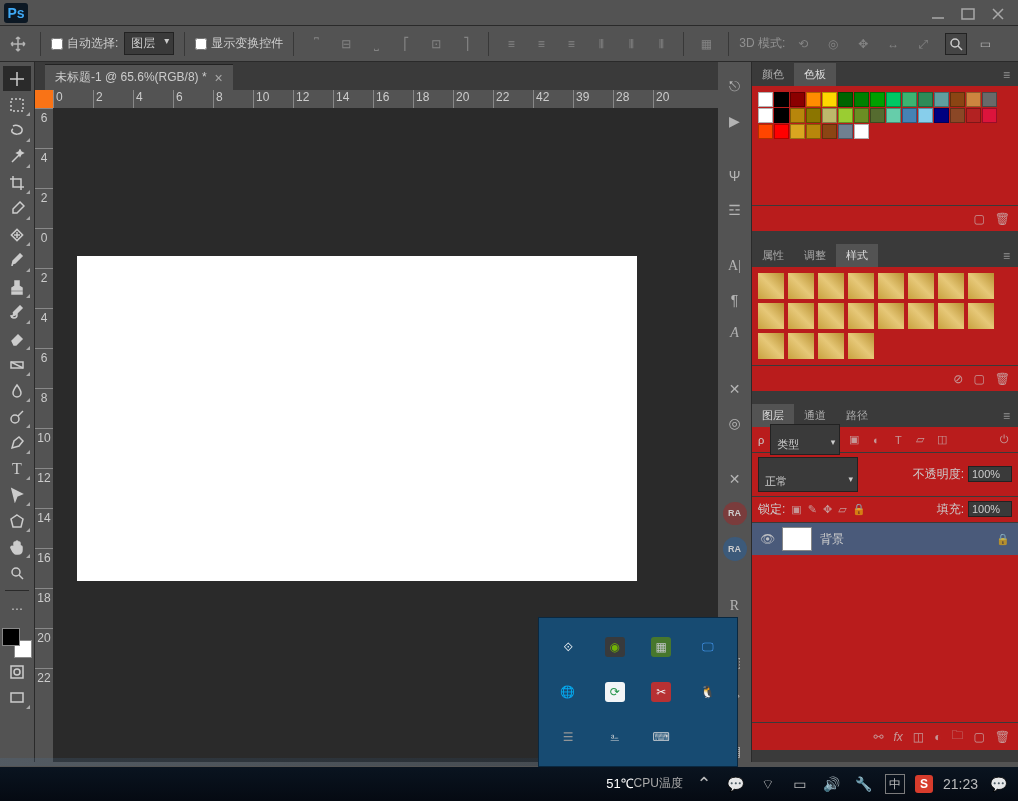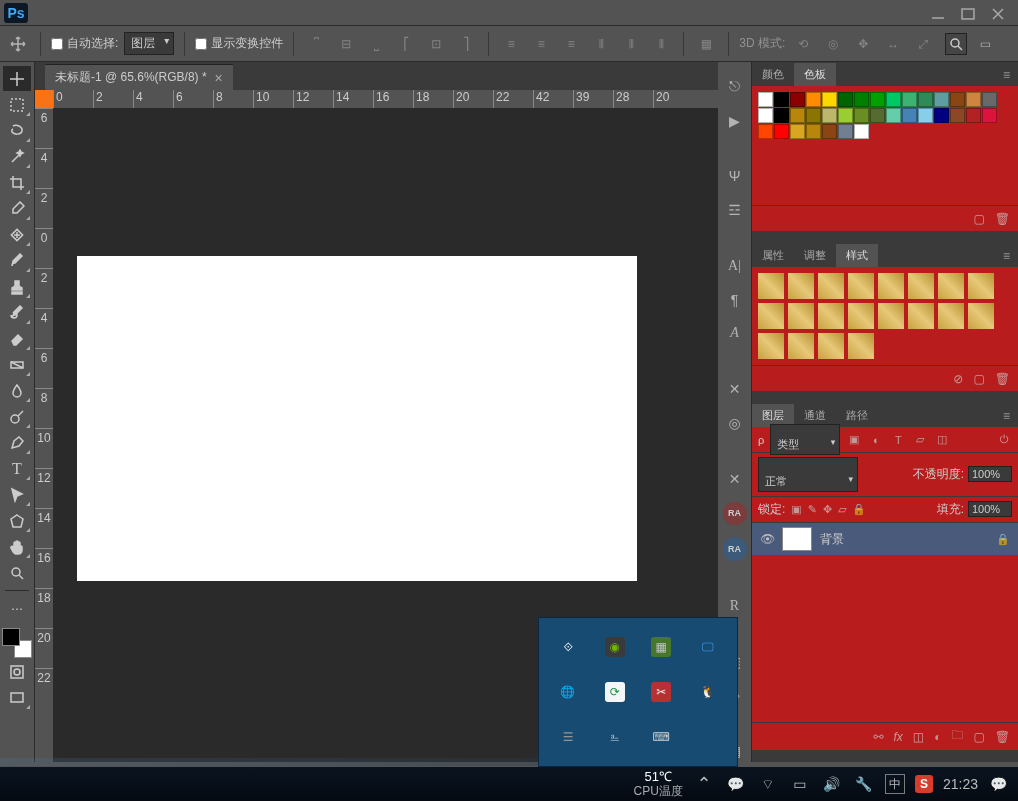--- a/index.html
+++ b/index.html
@@ -69,21 +69,21 @@
 .layer-list{flex:1;overflow:auto}
 .layer-row{height:32px;display:flex;align-items:center;gap:8px;padding:0 8px;background:#4a5a7a}
 .eye{width:14px;opacity:.9;font-size:12px;cursor:pointer}
 .layer-thumb{width:30px;height:24px;background:#fff;border:1px solid #888}
 .layer-lock-ind{margin-left:auto;opacity:.7;font-size:11px}
 .layers-footer{height:28px;display:flex;align-items:center;justify-content:flex-end;gap:10px;padding:0 8px;border-top:1px solid #3a3a3a}
 .taskbar{position:absolute;bottom:0;left:0;right:0;height:34px;background:linear-gradient(#0a1420,#050a12);display:flex;align-items:center;padding:0 8px;gap:10px}
 .task-icon{width:22px;height:22px;cursor:pointer;opacity:.9;display:flex;align-items:center;justify-content:center;font-size:14px}
 .tray-popup{position:absolute;bottom:34px;left:538px;width:200px;height:150px;background:#174b72;display:grid;grid-template-columns:repeat(4,1fr);grid-template-rows:repeat(3,1fr);padding:14px;gap:16px;border:1px solid #0a2840}
 .tray-item{width:20px;height:20px;cursor:pointer;margin:auto;opacity:.95;display:flex;align-items:center;justify-content:center;border-radius:3px;font-size:12px}
-.cpu-temp{display:flex;flex-direction:column;align-items:center;font-size:10px;line-height:1.1;margin-left:auto}
+.cpu-temp{display:flex;flex-direction:row;align-items:center;font-size:10px;line-height:1.1;margin-left:auto}
 .taskbar-right{display:flex;align-items:center;gap:10px}
 .sogou{width:18px;height:18px;background:#d73c2c;border-radius:3px;display:flex;align-items:center;justify-content:center;font-weight:bold;color:#fff}
 .ps-blur{position:absolute;top:758px;left:0;width:540px;height:8px;background:linear-gradient(90deg,rgba(80,120,160,.2),rgba(40,60,80,.3))}
 svg{width:16px;height:16px;stroke:#ccc;fill:none;stroke-width:1.5}
 .opt-btn.dim{opacity:.4}
 </style>
 </head>
 <body>
 
 <div class="menubar">

